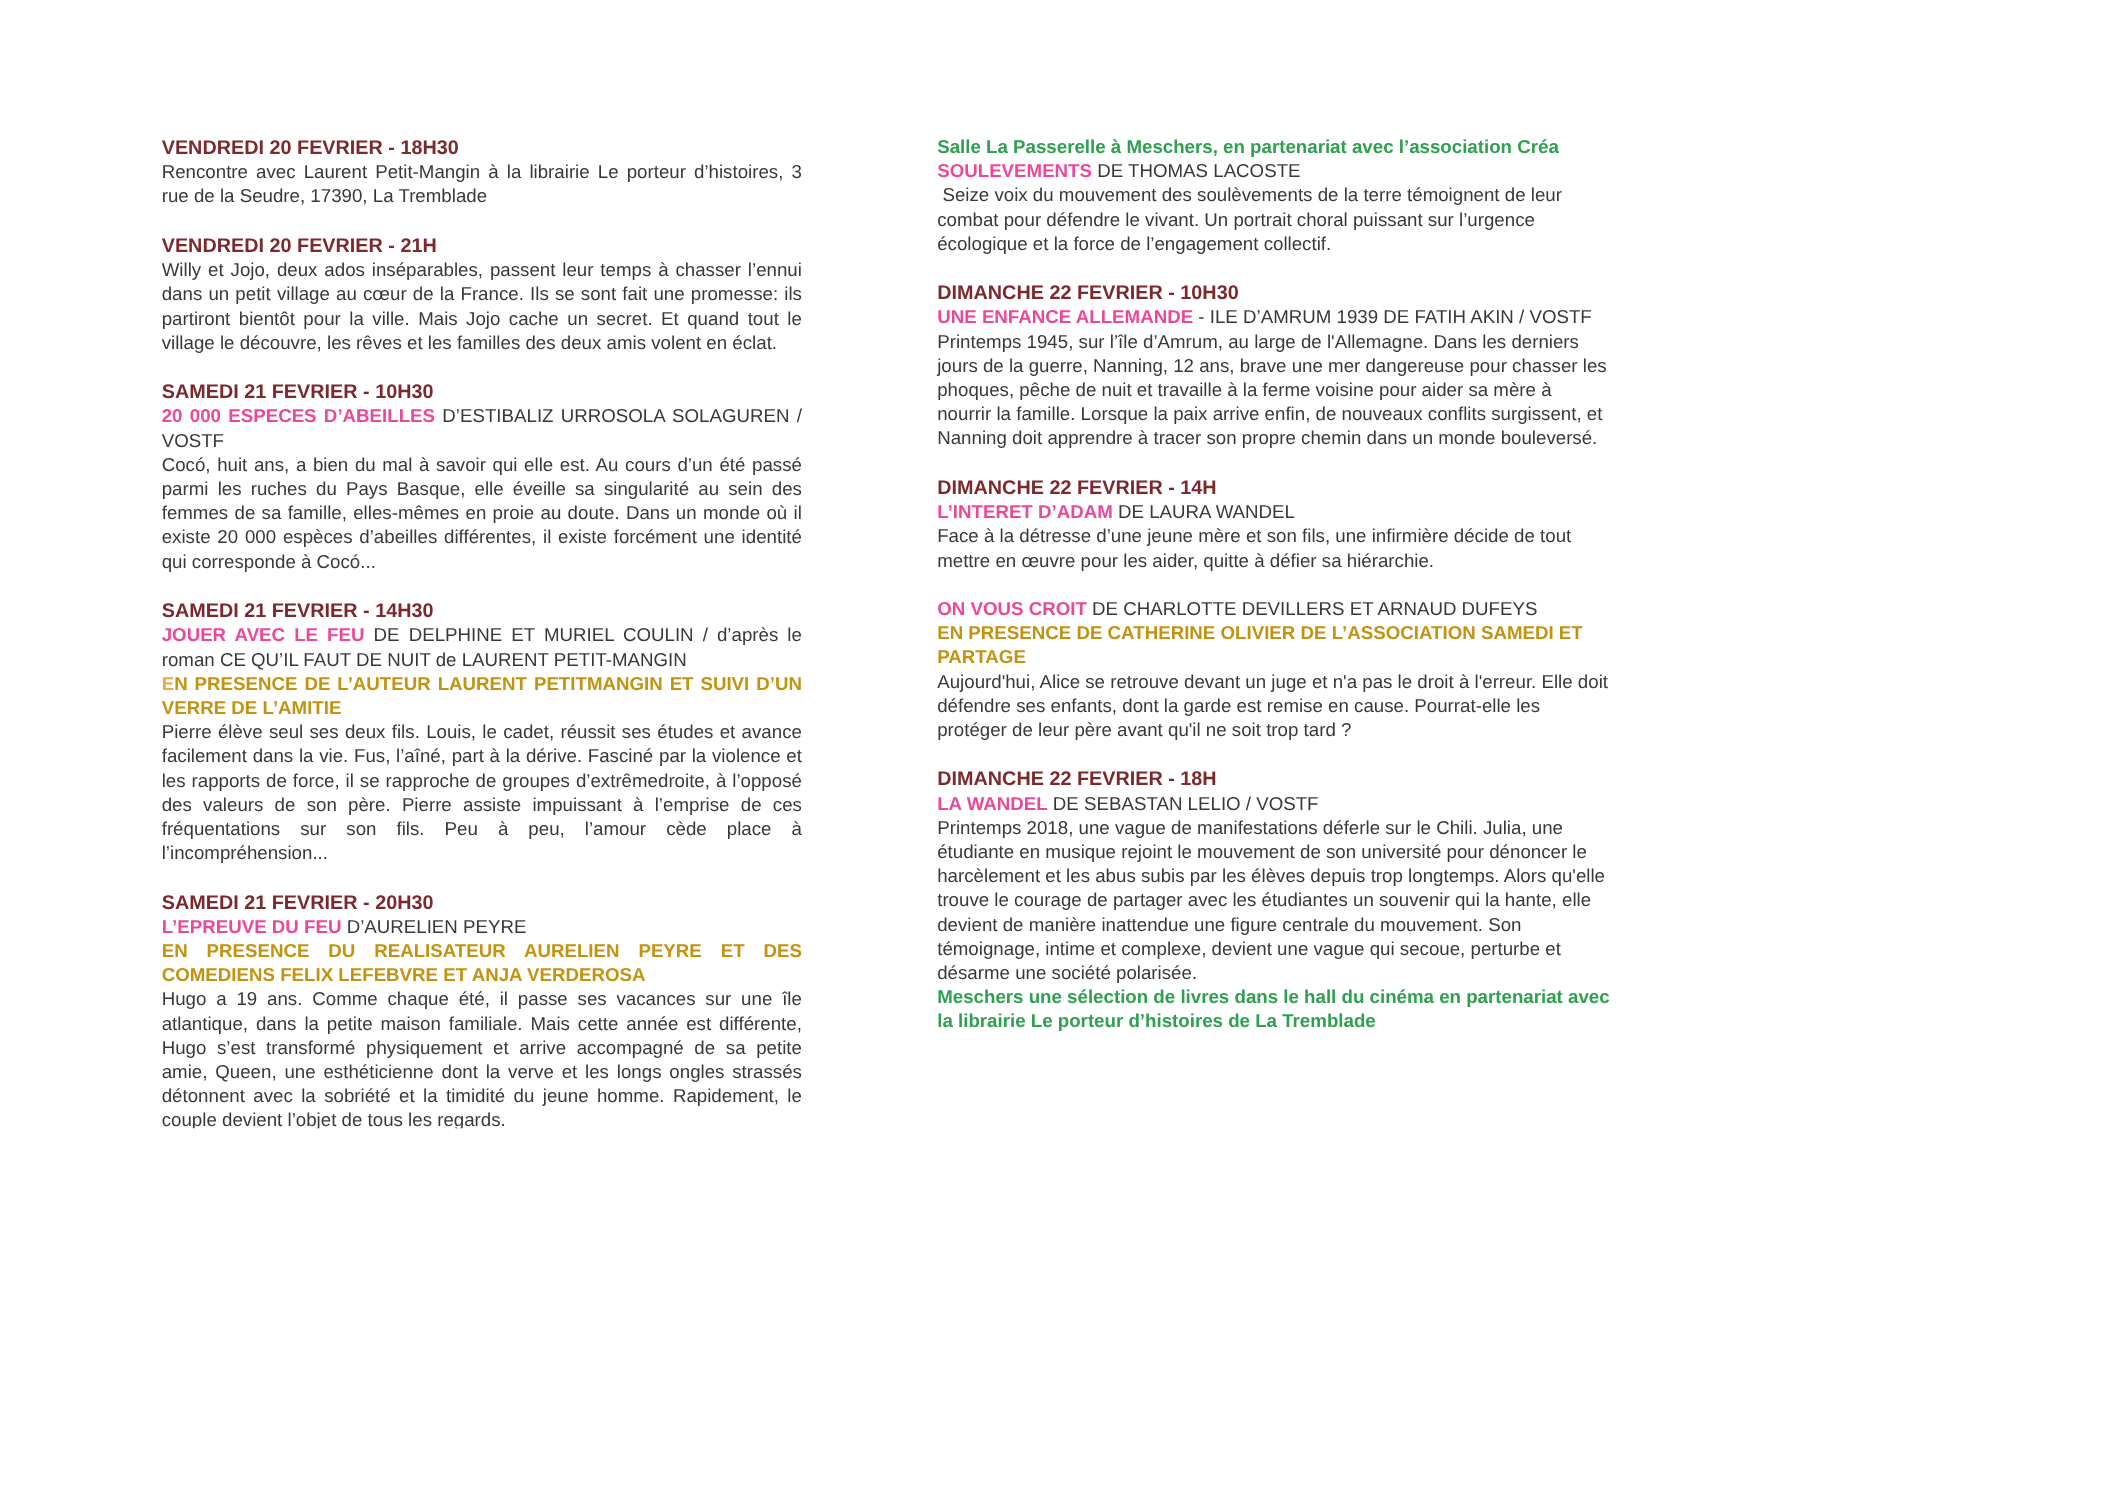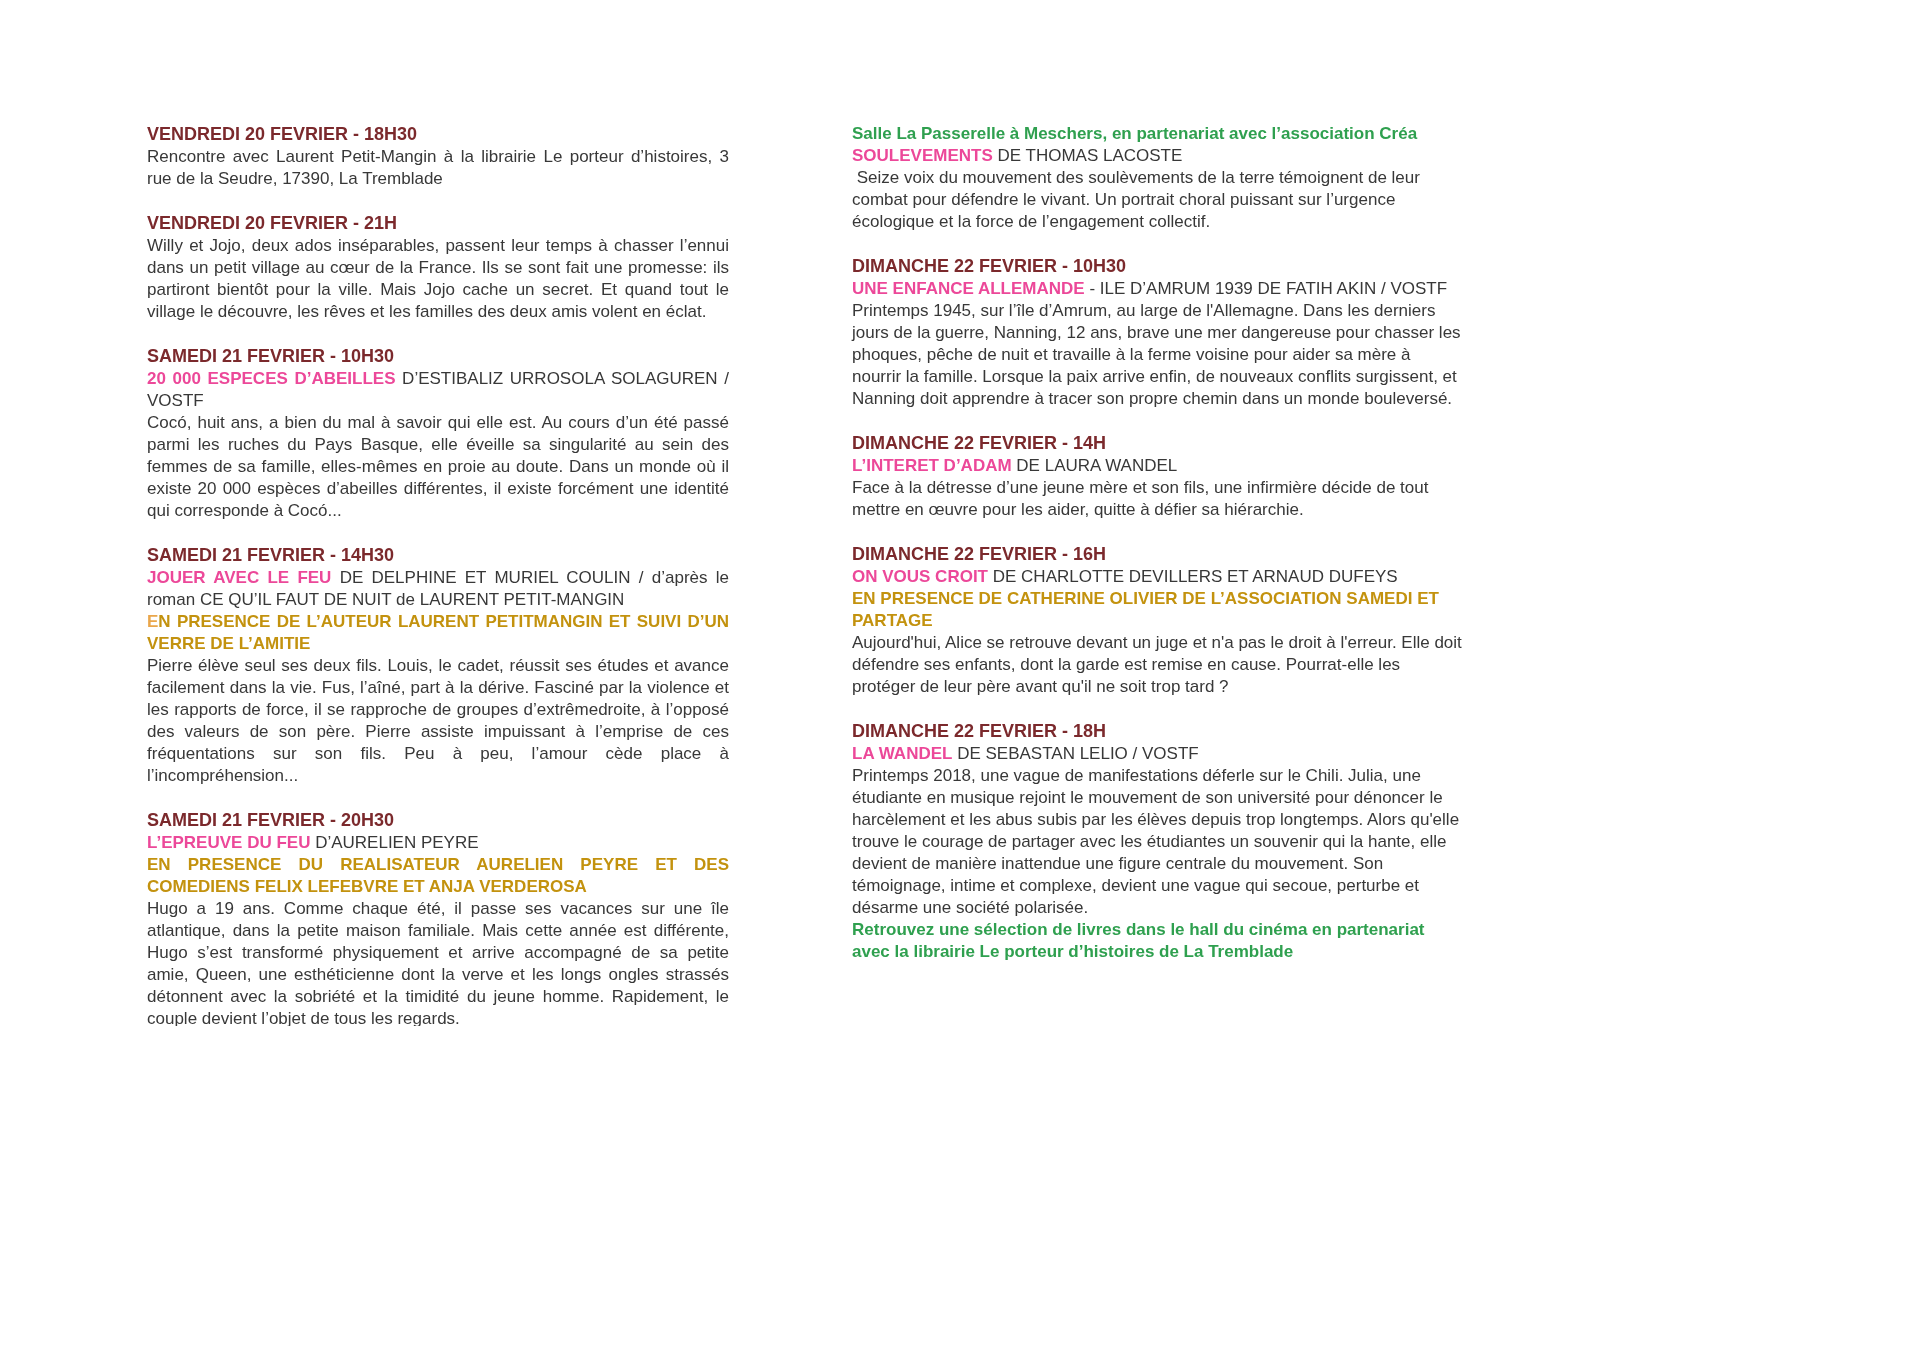--- a/index.html
+++ b/index.html
@@ -86,28 +86,27 @@
       <p class="body">Printemps 1945, sur l’île d’Amrum, au large de l'Allemagne. Dans les derniers jours de la guerre, Nanning, 12 ans, brave une mer dangereuse pour chasser les phoques, pêche de nuit et travaille à la ferme voisine pour aider sa mère à nourrir la famille. Lorsque la paix arrive enfin, de nouveaux conflits surgissent, et Nanning doit apprendre à tracer son propre chemin dans un monde bouleversé.</p>
     </section>
 
     <section class="event">
       <h3 class="hdr">DIMANCHE 22 FEVRIER - 14H</h3>
       <p class="titleline"><strong>L’INTERET D’ADAM</strong><span> DE LAURA WANDEL</span></p>
       <p class="body">Face à la détresse d’une jeune mère et son fils, une infirmière décide de tout mettre en œuvre pour les aider, quitte à défier sa hiérarchie.</p>
     </section>
 
     <section class="event">
-      <h3 class="hdr">DIMANCHE 22 FEVRIER - 16H</h3>
       <p class="titleline"><strong>ON VOUS CROIT</strong><span> DE CHARLOTTE DEVILLERS ET ARNAUD DUFEYS</span></p>
       <p class="mention">EN PRESENCE DE CATHERINE OLIVIER DE L’ASSOCIATION SAMEDI ET PARTAGE</p>
       <p class="body">Aujourd'hui, Alice se retrouve devant un juge et n'a pas le droit à l'erreur. Elle doit défendre ses enfants, dont la garde est remise en cause. Pourrat-elle les protéger de leur père avant qu'il ne soit trop tard ?</p>
     </section>
 
     <section class="event">
       <h3 class="hdr">DIMANCHE 22 FEVRIER - 18H</h3>
       <p class="titleline"><strong>LA WANDEL</strong><span> DE SEBASTAN LELIO / VOSTF</span></p>
       <p class="body">Printemps 2018, une vague de manifestations déferle sur le Chili. Julia, une étudiante en musique rejoint le mouvement de son université pour dénoncer le harcèlement et les abus subis par les élèves depuis trop longtemps. Alors qu'elle trouve le courage de partager avec les étudiantes un souvenir qui la hante, elle devient de manière inattendue une figure centrale du mouvement. Son témoignage, intime et complexe, devient une vague qui secoue, perturbe et désarme une société polarisée.</p>
-      <p class="note">Retrouvez une sélection de livres dans le hall du cinéma en partenariat avec la librairie Le porteur d’histoires de La Tremblade</p>
+      <p class="note">Meschers une sélection de livres dans le hall du cinéma en partenariat avec la librairie Le porteur d’histoires de La Tremblade</p>
     </section>
 
   </div>
 
 </div>
 
 </body></html>

